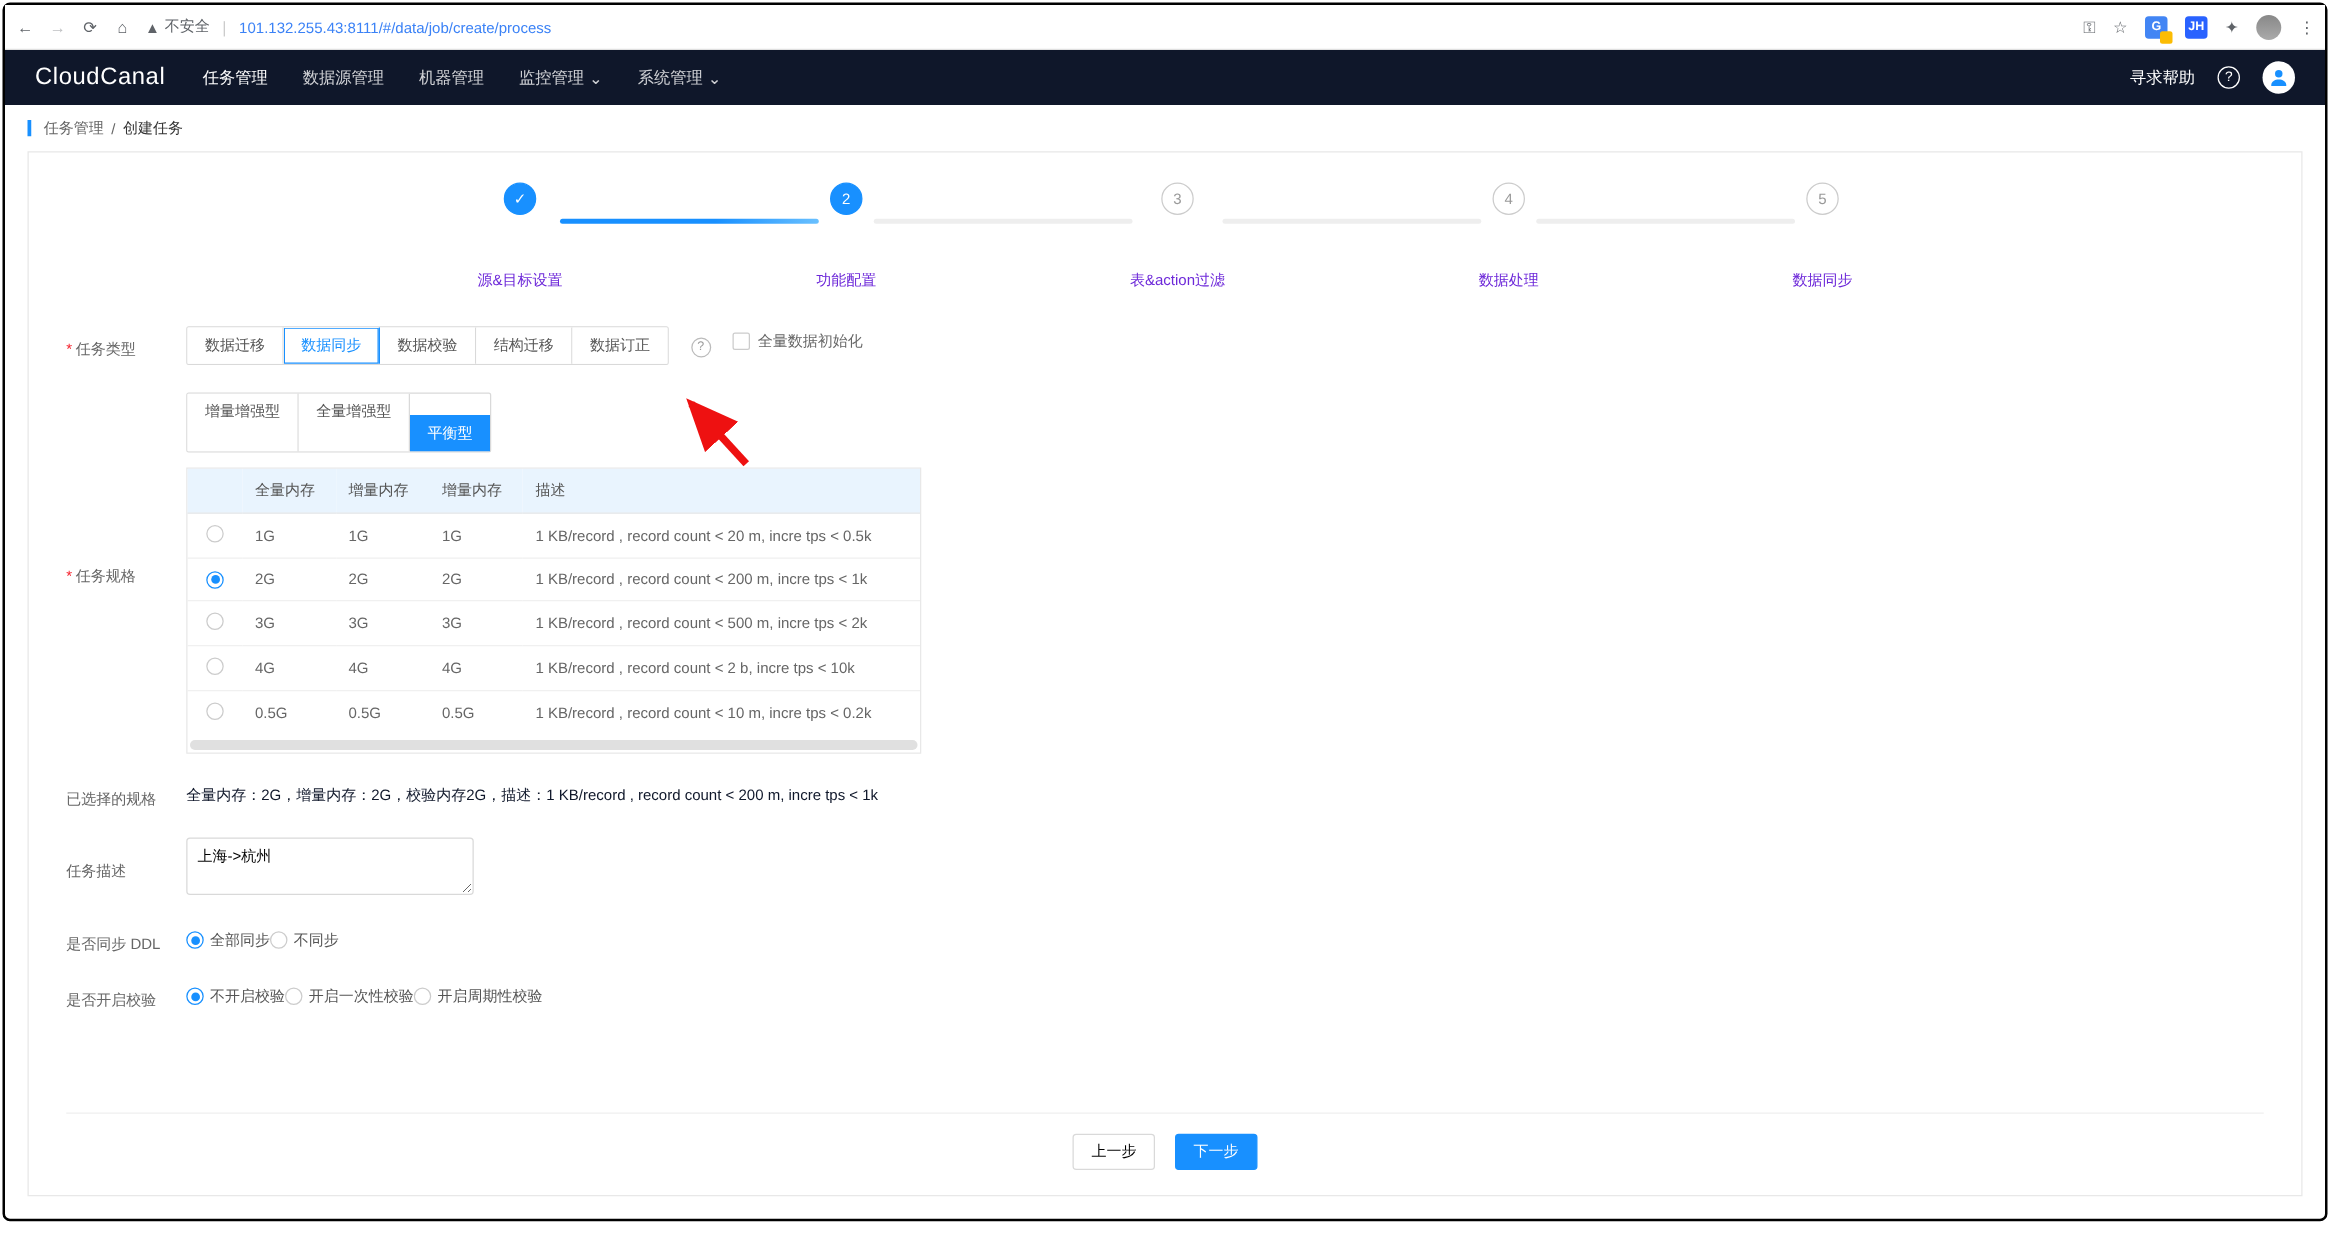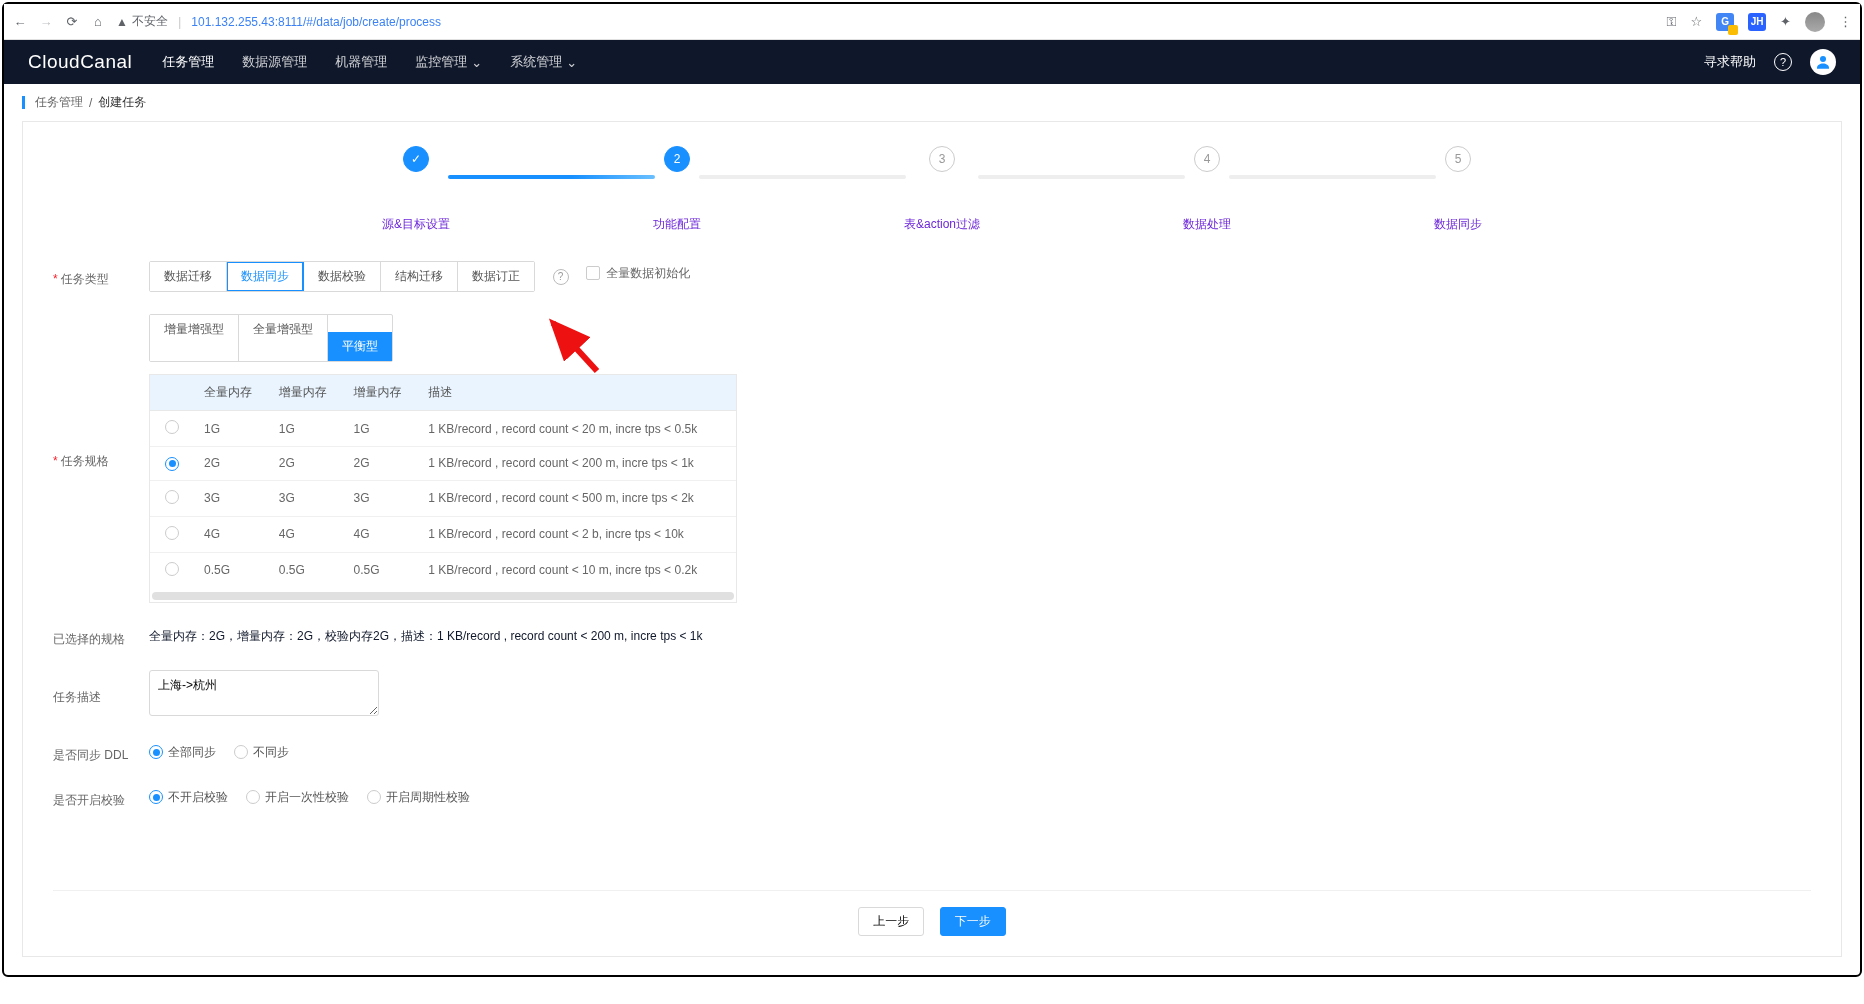--- a/index.html
+++ b/index.html
@@ -71,21 +71,21 @@
   .spec-table th:first-child, .spec-table td:first-child { width:44px; text-align:center; }
   .radio { width:14px;height:14px;border:1px solid #ccc;border-radius:50%;display:inline-flex;align-items:center;justify-content:center; }
   .radio.on { border-color:#1890ff; }
   .radio.on::after{ content:""; width:7px;height:7px;border-radius:50%;background:#1890ff; }
   .scroll-hint { height:8px; background:#e0e0e0; border-radius:4px; margin:4px 2px 2px; }
 
   .summary { font-size:12px; color:#0f172a; font-weight:400; }
 
   textarea.desc { width:230px; height:46px; border:1px solid #d9d9d9; border-radius:3px; padding:6px 8px; font-size:12px; resize:both; font-family:inherit; }
 
-  .radio-line { display:flex; gap:18px; align-items:center; }
+  .radio-line { display:flex; align-items:center; }
   .radio-opt { display:flex; gap:5px; align-items:center; font-size:12px; color:#555; cursor:pointer; }
 
   .footer { position:relative; margin-top:81px; text-align:center; border-top:1px solid #f0f0f0; padding-top:16px; }
   .footer button { padding:5px 14px; font-size:12px; border:1px solid #d9d9d9; background:#fff; border-radius:3px; cursor:pointer; margin:0 6px; }
   .footer button.primary { background:#1890ff; border-color:#1890ff; color:#fff; }
 
   .outer-frame { border:2px solid #000; border-radius:6px; margin:2px; }
 </style>
 </head>
 <body>

